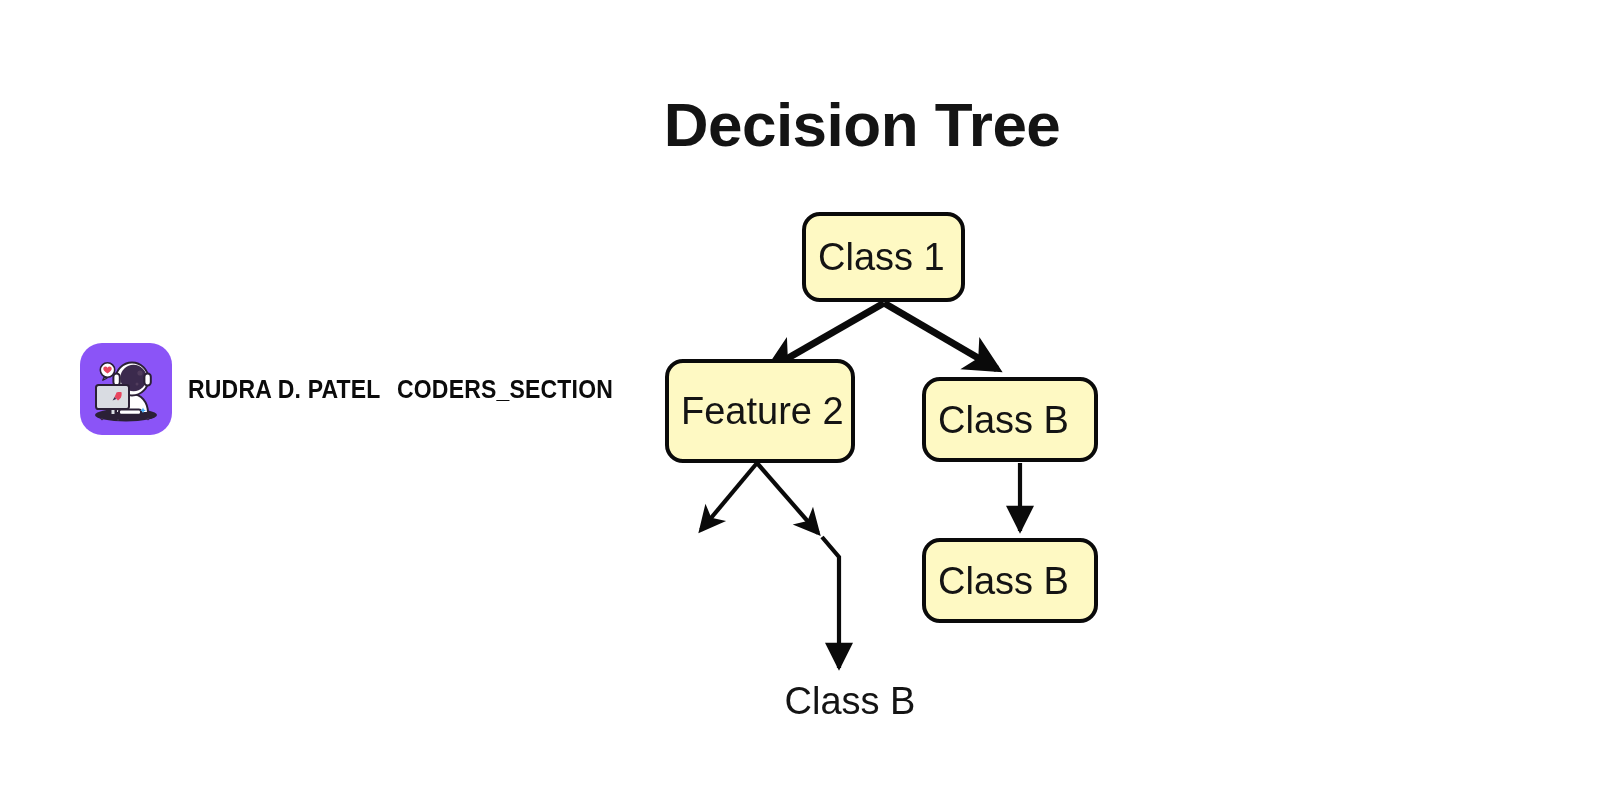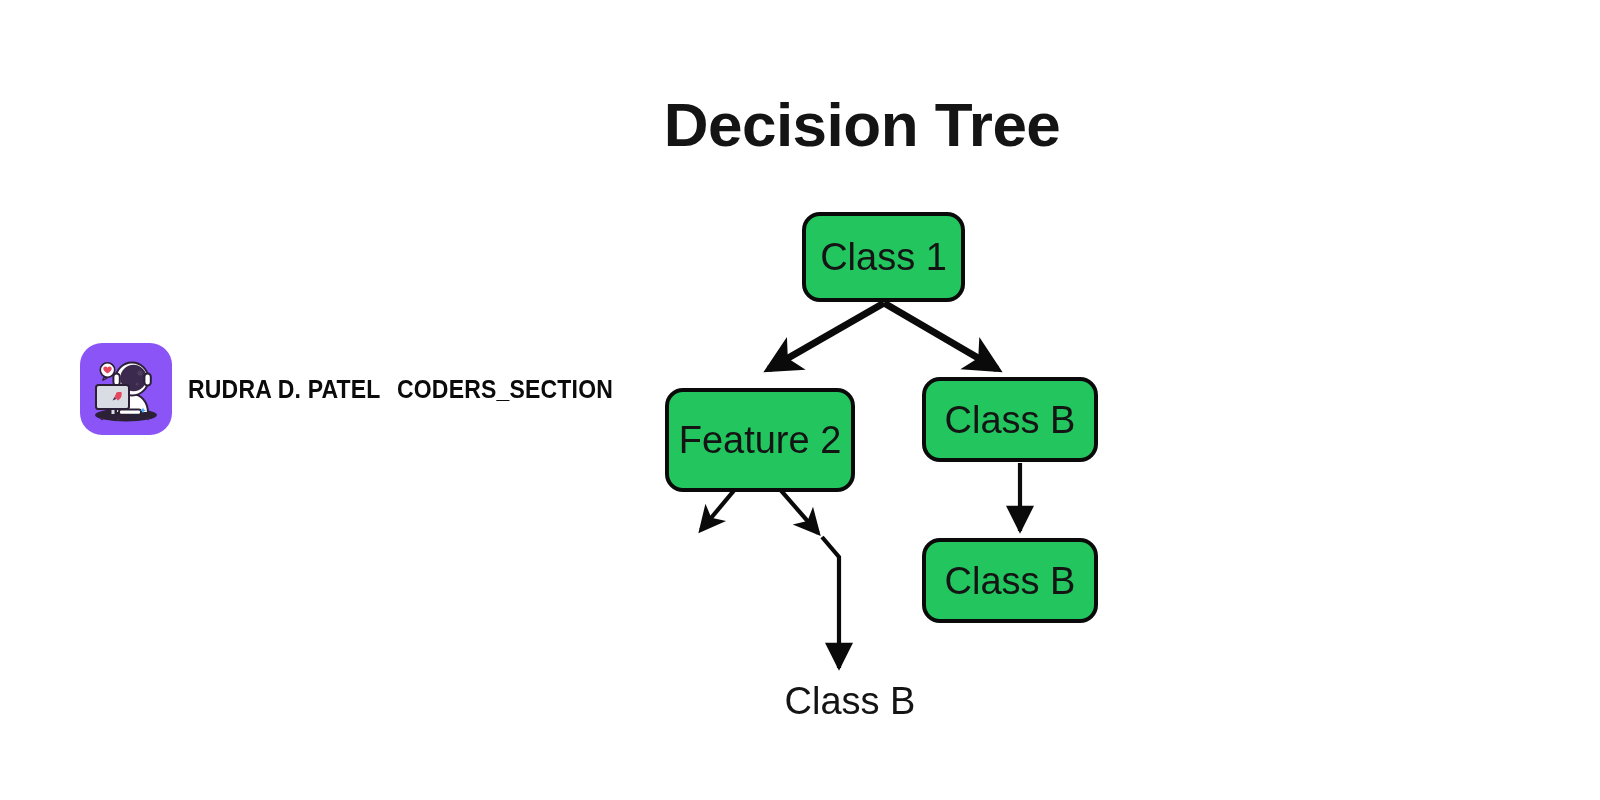--- a/index.html
+++ b/index.html
@@ -75,38 +75,39 @@
     transform-origin: left center;
     white-space: nowrap;
   }
 
   
   .node {
     position: absolute;
     box-sizing: border-box;
     border: 4px solid #0a0a0a;
     border-radius: 18px;
-    background: #22c55e;
+    background: #fef9c3;
     display: flex;
     align-items: center;
-    justify-content: center;
+    justify-content: flex-start;
     font-family: "Liberation Sans", sans-serif;
     font-size: 38px;
     font-weight: 400;
     color: #141414;
     white-space: nowrap;
     z-index: 3;
+    padding-left: 12px;
   }
   .node-label {
     display: block;
     line-height: 1;
   }
 
   #node-root      { left: 802px; top: 212px; width: 163px; height: 90px; }
-  #node-feature2  { left: 665px; top: 388px; width: 190px; height: 104px; }
+  #node-feature2  { left: 665px; top: 359px; width: 190px; height: 104px; }
   #node-classb-r1 { left: 922px; top: 377px; width: 176px; height: 85px; }
   #node-classa    { left: 598px; top: 538px; width: 172px; height: 85px; }
   #node-classb-r2 { left: 922px; top: 538px; width: 176px; height: 85px; }
 
   
   #leaf-classb-text {
     position: absolute;
     left: 735px;
     top: 680px;
     width: 230px;

